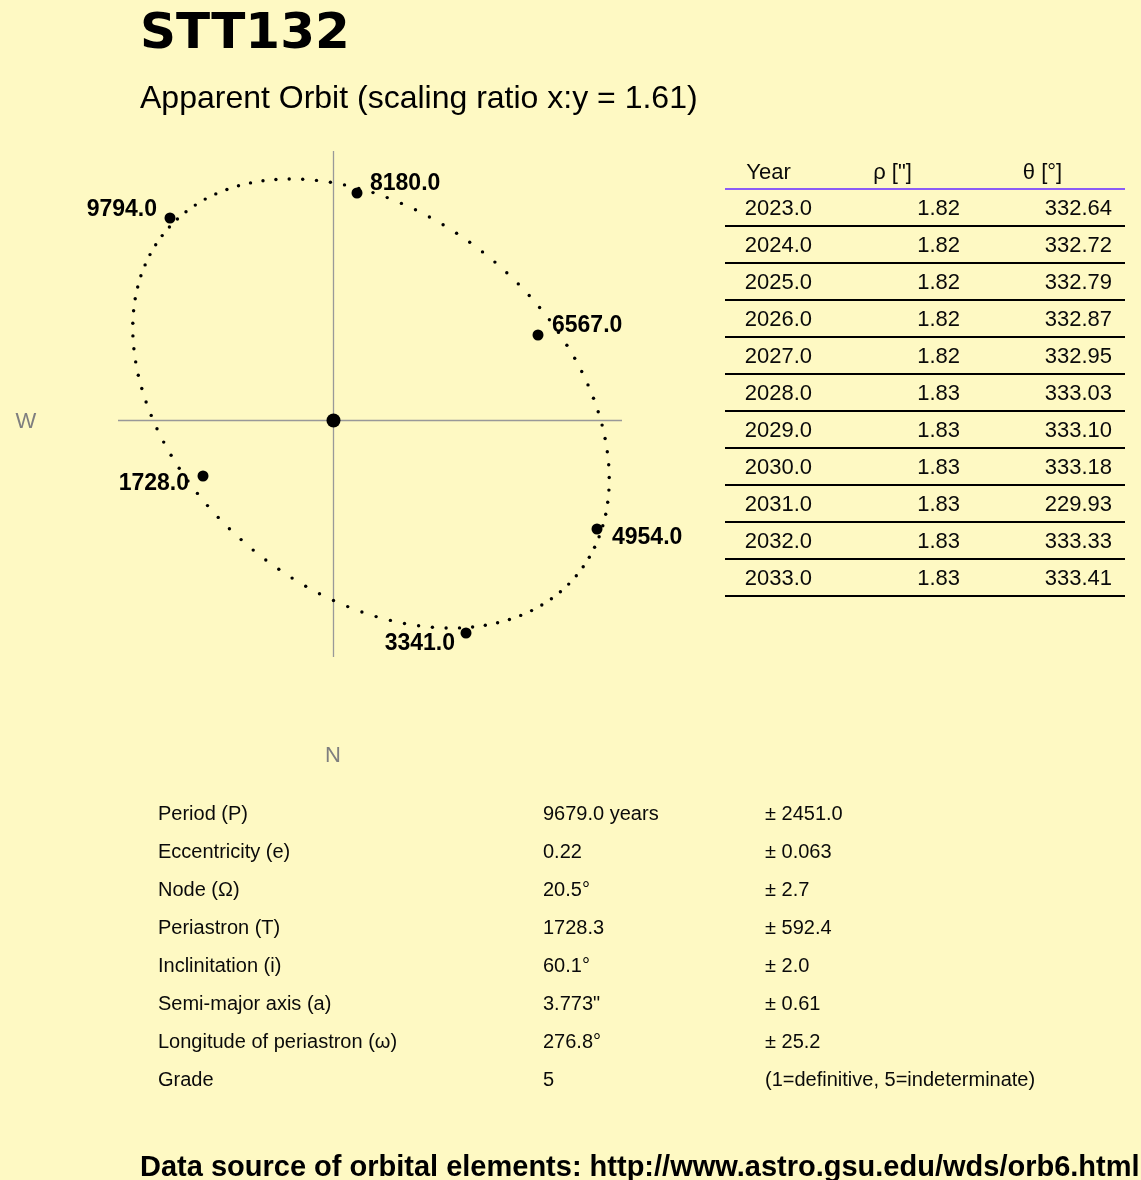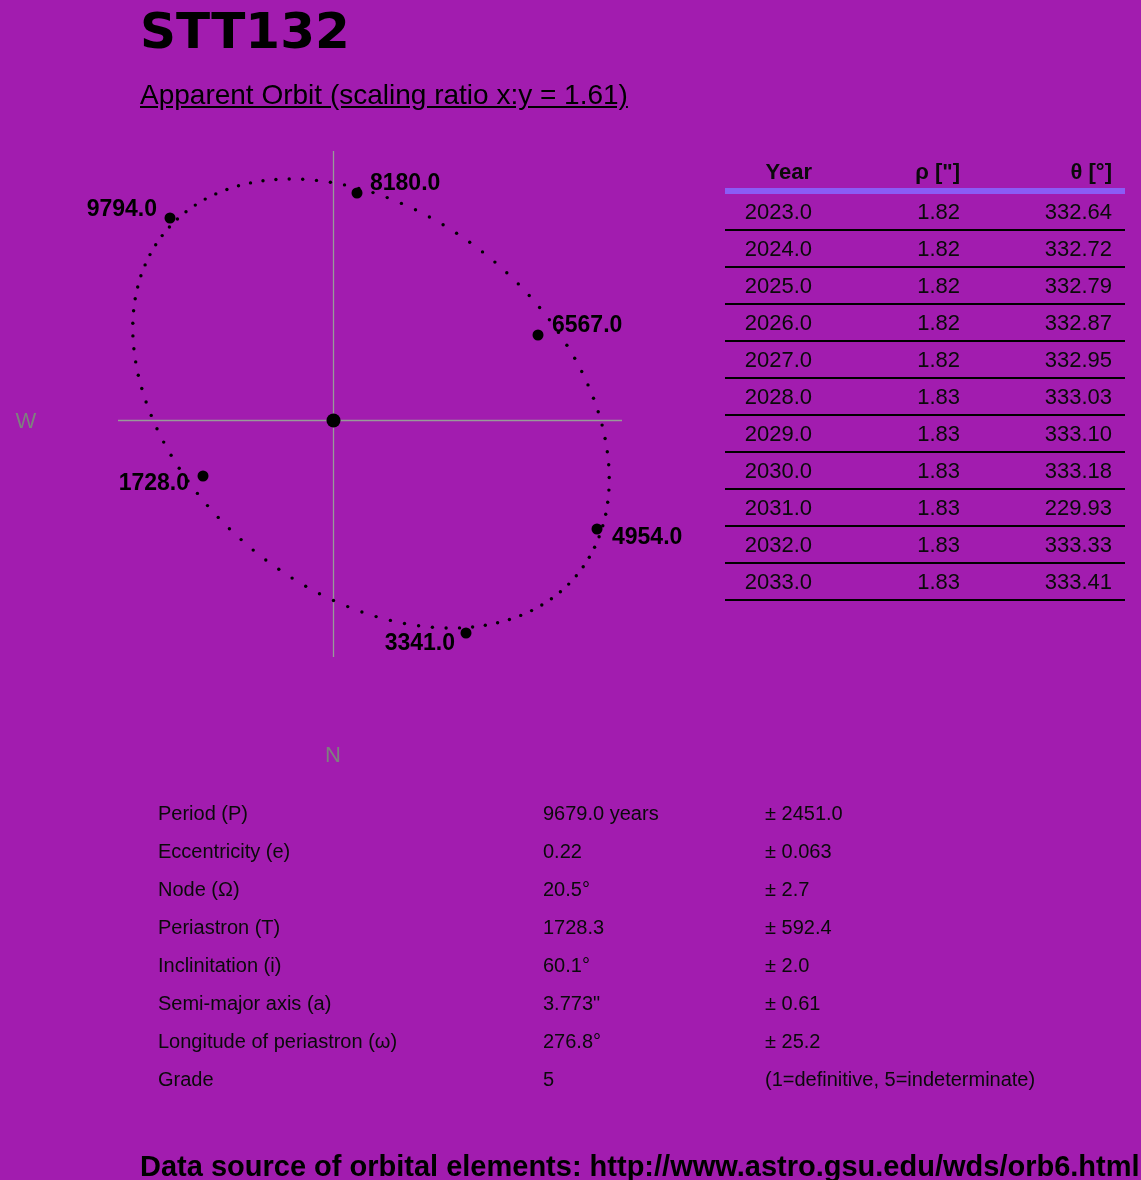--- a/index.html
+++ b/index.html
@@ -1,31 +1,31 @@
 <!DOCTYPE html>
 <html><head>
 <meta charset="utf-8">
 <style>
   html,body{margin:0;padding:0;background:#fff;}
-  #page{position:relative;width:1141px;height:1180px;background:#a21caf;overflow:hidden;
+  #page{position:relative;width:1141px;height:1180px;background:#fef9c3;overflow:hidden;
         font-family:"Liberation Sans",sans-serif;color:#000;}
 
   .page-title{position:absolute;left:140px;top:6px;
               font-family:"DejaVu Sans",sans-serif;font-weight:bold;
               font-size:50px;line-height:1.0;}
-  .page-subtitle{position:absolute;left:140px;top:78px;font-size:28px;line-height:1.2;text-decoration:underline;}
+  .page-subtitle{position:absolute;left:140px;top:78px;font-size:32px;line-height:1.2;}
 
   svg.orbit-layer{position:absolute;left:0;top:0;width:1141px;height:1180px;}
   .epoch-label{font-family:"Liberation Sans",sans-serif;font-weight:bold;font-size:23px;fill:#000;}
   .compass-label{font-family:"Liberation Sans",sans-serif;font-size:22px;fill:#7f7f7f;}
 
   table.eph-table{position:absolute;left:725px;top:156px;width:400px;
                   border-collapse:collapse;font-size:22px;color:#0a0a0a;table-layout:fixed;}
-  table.eph-table th{font-weight:bold;text-align:right;height:32px;vertical-align:middle;
-                     padding:0 13px 0 0;border-bottom:6px solid #8b5cf6;}
+  table.eph-table th{font-weight:normal;text-align:center;height:32px;vertical-align:middle;
+                     padding:0 13px 0 0;border-bottom:2px solid #8b5cf6;}
   table.eph-table td{text-align:right;height:35px;vertical-align:middle;
                      padding:0 13px 0 0;border-bottom:2px solid #000;}
 
   .elements{position:absolute;left:0;top:794px;width:955px;font-size:20px;color:#0a0a0a;}
   .el-row{position:relative;height:38px;}
   .el-cell{position:absolute;top:0;line-height:38px;white-space:pre;}
   .el-label{left:158px;}
   .el-value{left:543px;}
   .el-error{left:765px;}
 

